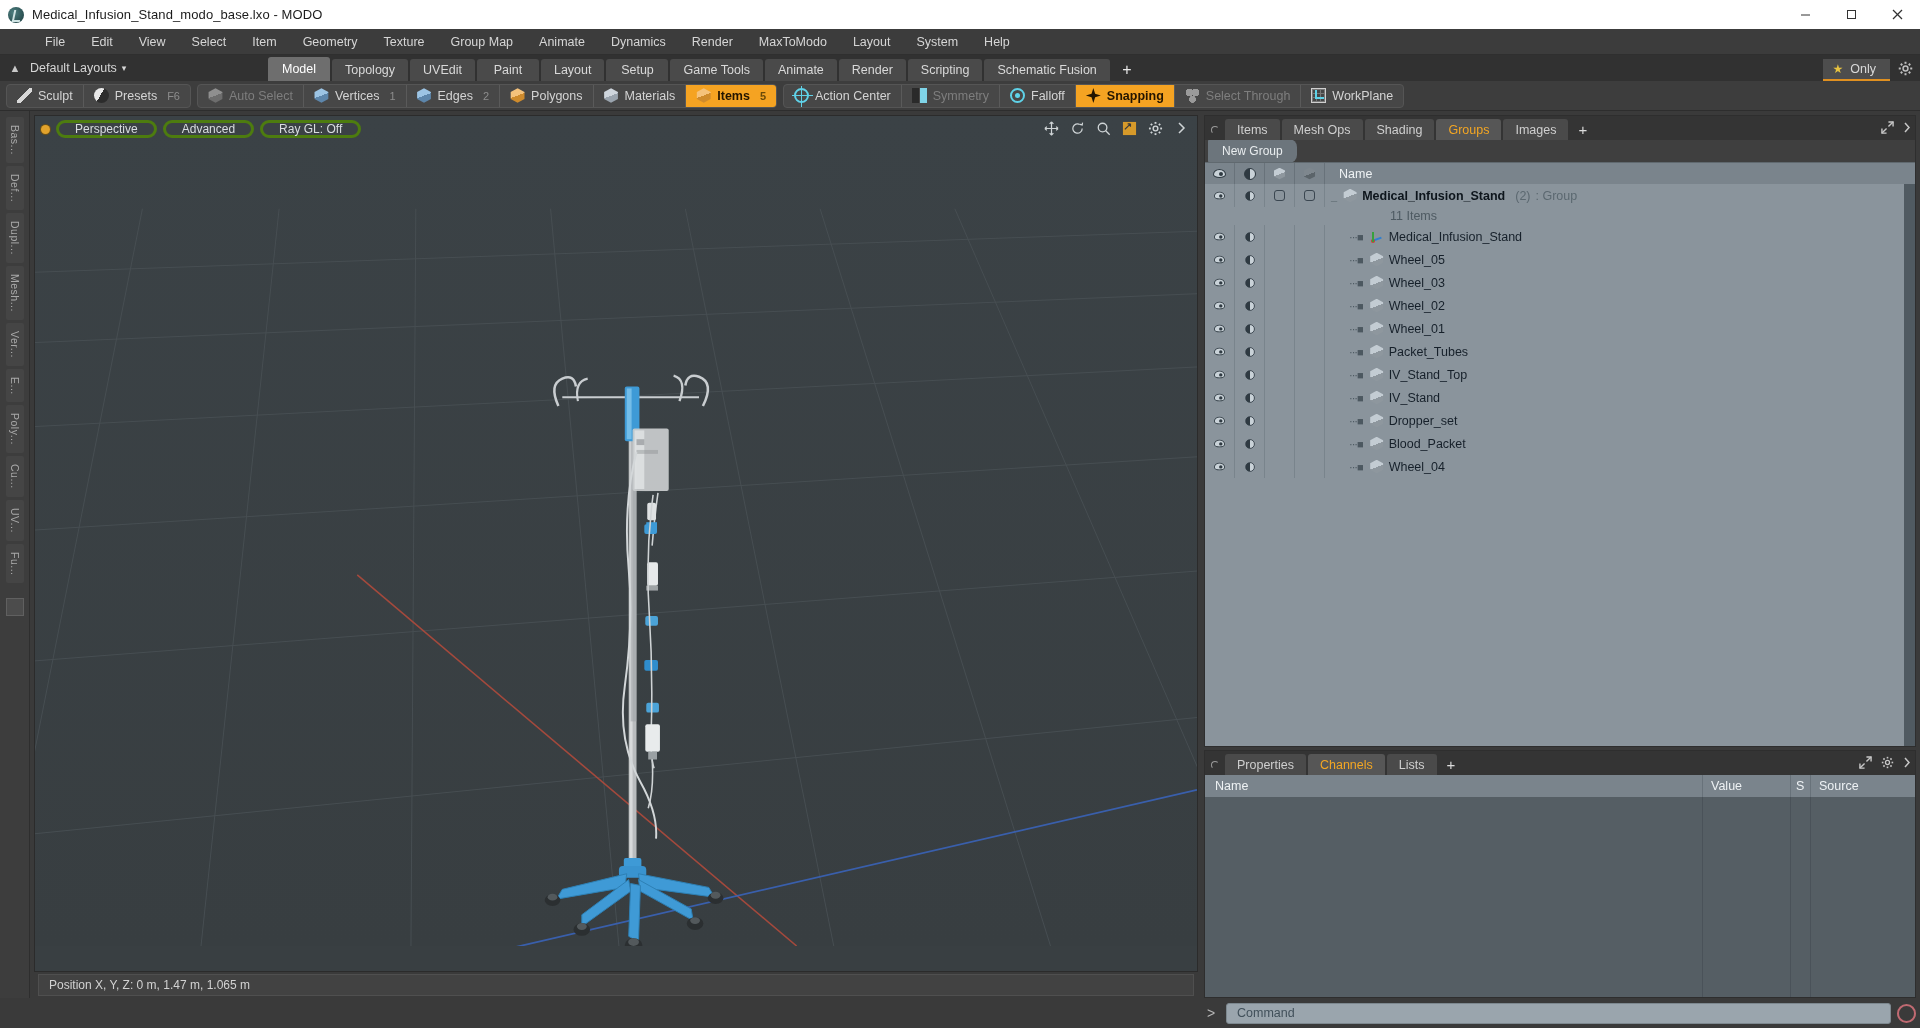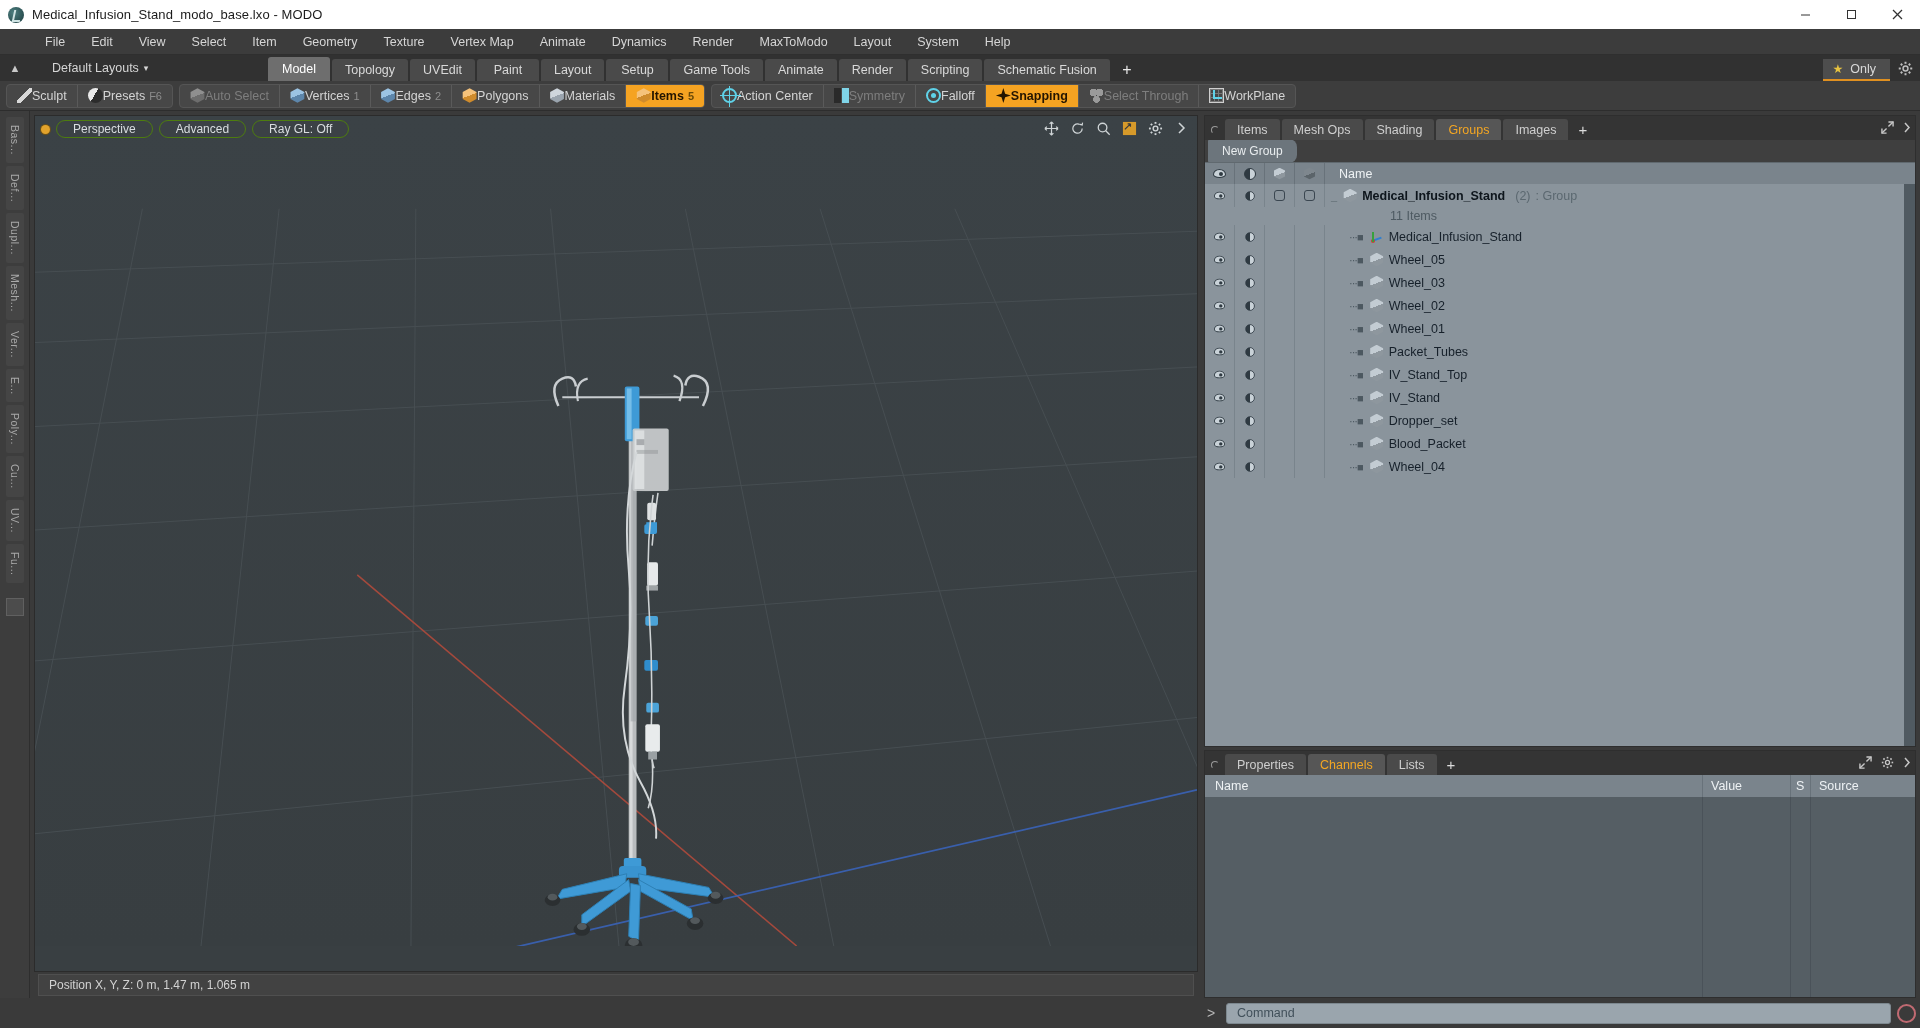--- a/index.html
+++ b/index.html
@@ -33,21 +33,21 @@
     flex:0 0 26px; border-bottom:1px solid #2f2f2f;padding-left:32px;
   }
   .menu-item{ color:#d6d6d6; font-size:12.5px; padding:0 13px; height:26px;
     display:flex;align-items:center; white-space:nowrap;}
 
   
   .layoutrow{ height:26px; background:#313131; display:flex; align-items:flex-end;
     flex:0 0 26px; position:relative;}
   .ll-left{ display:flex; align-items:center; height:26px; padding-left:6px; width:268px;}
   .ll-arrow{ width:18px;height:18px;color:#c9c9c9; display:flex;align-items:center;justify-content:center;font-size:11px;}
-  .ll-label{ color:#d6d6d6; font-size:12.5px; margin-left:28px;}
+  .ll-label{ color:#d6d6d6; font-size:12.5px; margin-left:6px;}
   .ll-caret{ color:#d6d6d6; font-size:9px; margin-left:5px;}
   .tabs{ display:flex; align-items:flex-end; height:26px; }
   .tab{
     height:22px; min-width:62px; padding:0 13px; margin-right:2px;
     background:#4a4a4a; color:#d9d9d9; font-size:12.5px;
     display:flex;align-items:center;justify-content:center;
     border-radius:3px 3px 0 0; white-space:nowrap;
   }
   .tab.active{ background:#6e6e6e; color:#ffffff; height:24px;}
   .tab.plus{ background:transparent; min-width:30px; padding:0 8px; font-size:16px; color:#e8e8e8;}
@@ -55,21 +55,21 @@
   .only-btn{ height:22px; padding:0 14px 0 10px; background:#4d4d4d; color:#d9d9d9;
     font-size:12.5px; display:flex;align-items:center;gap:7px; border-bottom:2px solid #e09020;}
   .star{ color:#e8c340; font-size:12px; line-height:1;}
   .gearbtn{ width:30px;height:26px;display:flex;align-items:center;justify-content:center;color:#bdbdbd;}
 
   
   .toolbar{ height:30px; background:#3d3d3d; flex:0 0 30px; display:flex; align-items:center;
     padding:0 6px; gap:6px; border-bottom:1px solid #2d2d2d;}
   .tgroup{ display:flex; align-items:center; height:24px; background:#474747;
     border:1px solid #555; border-radius:4px; overflow:hidden;}
-  .titem{ display:flex;align-items:center; height:22px; padding:8px 10px;
+  .titem{ display:flex;align-items:center; gap:6px; height:22px; padding:8px 10px;
     color:#d4d4d4; font-size:12.5px; white-space:nowrap; position:relative;}
   .titem + .titem{ border-left:1px solid #5a5a5a;}
   .titem.on{ background:#f5a322; color:#241500; font-weight:bold;}
   .titem.dim{ color:#7e7e7e;}
   .titem .kbd{ color:#8d8d8d; font-size:11px; margin-left:4px;}
   .titem.on .kbd{color:#6b4a08;}
   .ico{ width:15px;height:15px; display:inline-block; flex:0 0 15px; position:relative;}
 
   
   .ico.cube{ background:linear-gradient(160deg,#cfd6dd 0 50%, #9aa4ae 50% 100%);
@@ -107,21 +107,21 @@
     display:flex; align-items:center; justify-content:center; border-radius:2px;}
   .rail-sq{ width:18px;height:18px; background:#4c4c4c; border:1px solid #606060; margin-top:12px;}
 
   
   .viewwrap{ flex:1 1 auto; position:relative; min-width:0; padding:4px 4px 0 4px; display:flex; flex-direction:column;}
   .viewport{ flex:1 1 auto; position:relative; overflow:hidden; background:#393f42;
     border:1px solid #2b2b2b;}
   .vp-header{ position:absolute; left:0; top:0; right:0; height:26px; display:flex; align-items:center;
     gap:6px; padding-left:6px; z-index:5;}
   .vp-dot{ width:9px;height:9px;border-radius:50%;background:#e2a32c; box-shadow:0 0 0 1px #6b5118;}
-  .pill{ height:18px; padding:0 16px; border:1px solid #4d7c0f; border-radius:9px; color:#d9dde0;
+  .pill{ height:18px; padding:0 16px; border:3px solid #4d7c0f; border-radius:9px; color:#d9dde0;
     font-size:12px; display:flex;align-items:center;justify-content:center; background:rgba(60,66,69,.55);}
   .vp-tools{ position:absolute; right:8px; top:4px; display:flex; align-items:center; gap:10px; z-index:5;
     color:#cfd4d6;}
   .vp-tools .t{ width:16px;height:16px; display:flex;align-items:center;justify-content:center;}
   .vp-info{ position:absolute; right:12px; bottom:34px; text-align:right; z-index:4;}
   .vp-info div{ font-size:12.5px; color:#cfd4d6; line-height:16.5px;}
   .vp-info .hl{ color:#e4b036;}
   .statusline{ height:26px; flex:0 0 26px; background:#3a3a3a; display:flex; align-items:center; padding:0 4px 0 4px;}
   .statusbox{ flex:1 1 auto; height:22px; background:#424242; border:1px solid #4f4f4f;
     display:flex; align-items:center; padding-left:10px; color:#d2d2d2; font-size:12px;}
@@ -233,21 +233,21 @@
   </div>
 
   <div class="menubar" id="menubar">
       <div class="menu-item">File</div>
       <div class="menu-item">Edit</div>
       <div class="menu-item">View</div>
       <div class="menu-item">Select</div>
       <div class="menu-item">Item</div>
       <div class="menu-item">Geometry</div>
       <div class="menu-item">Texture</div>
-      <div class="menu-item">Vertex Map</div>
+      <div class="menu-item">Group Map</div>
       <div class="menu-item">Animate</div>
       <div class="menu-item">Dynamics</div>
       <div class="menu-item">Render</div>
       <div class="menu-item">MaxToModo</div>
       <div class="menu-item">Layout</div>
       <div class="menu-item">System</div>
       <div class="menu-item">Help</div>
     </div>
 
   <div class="layoutrow">

